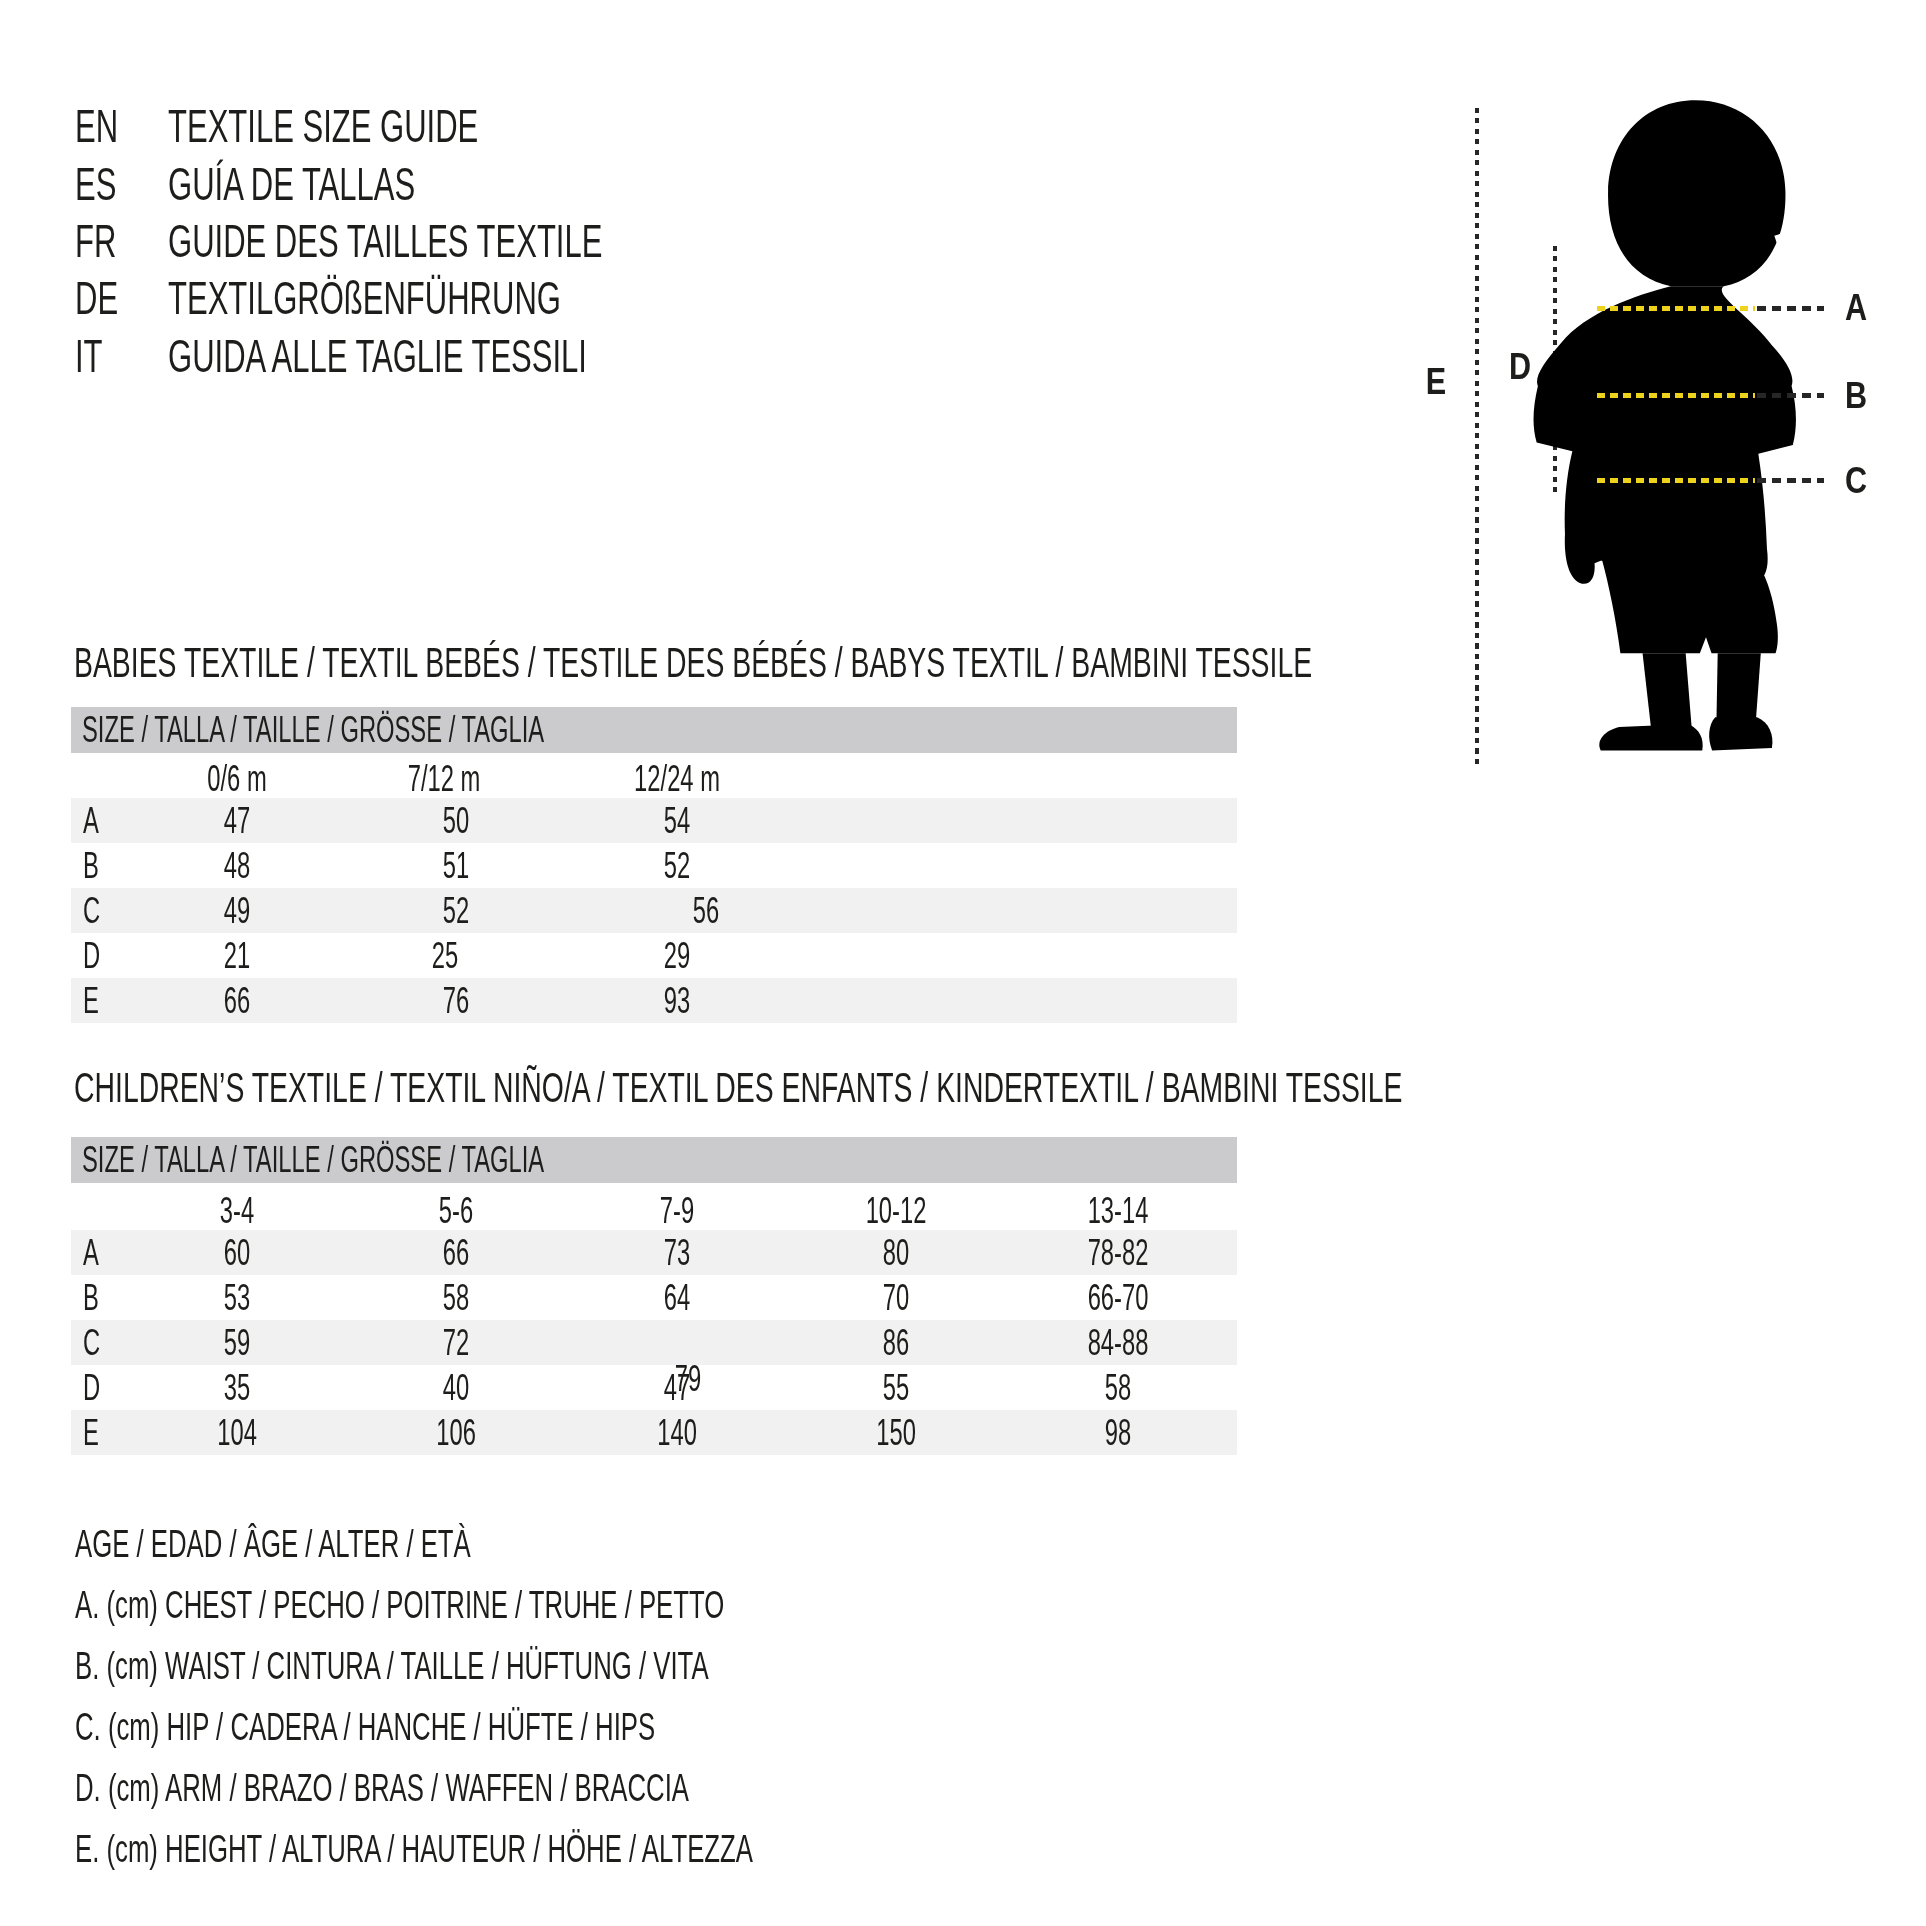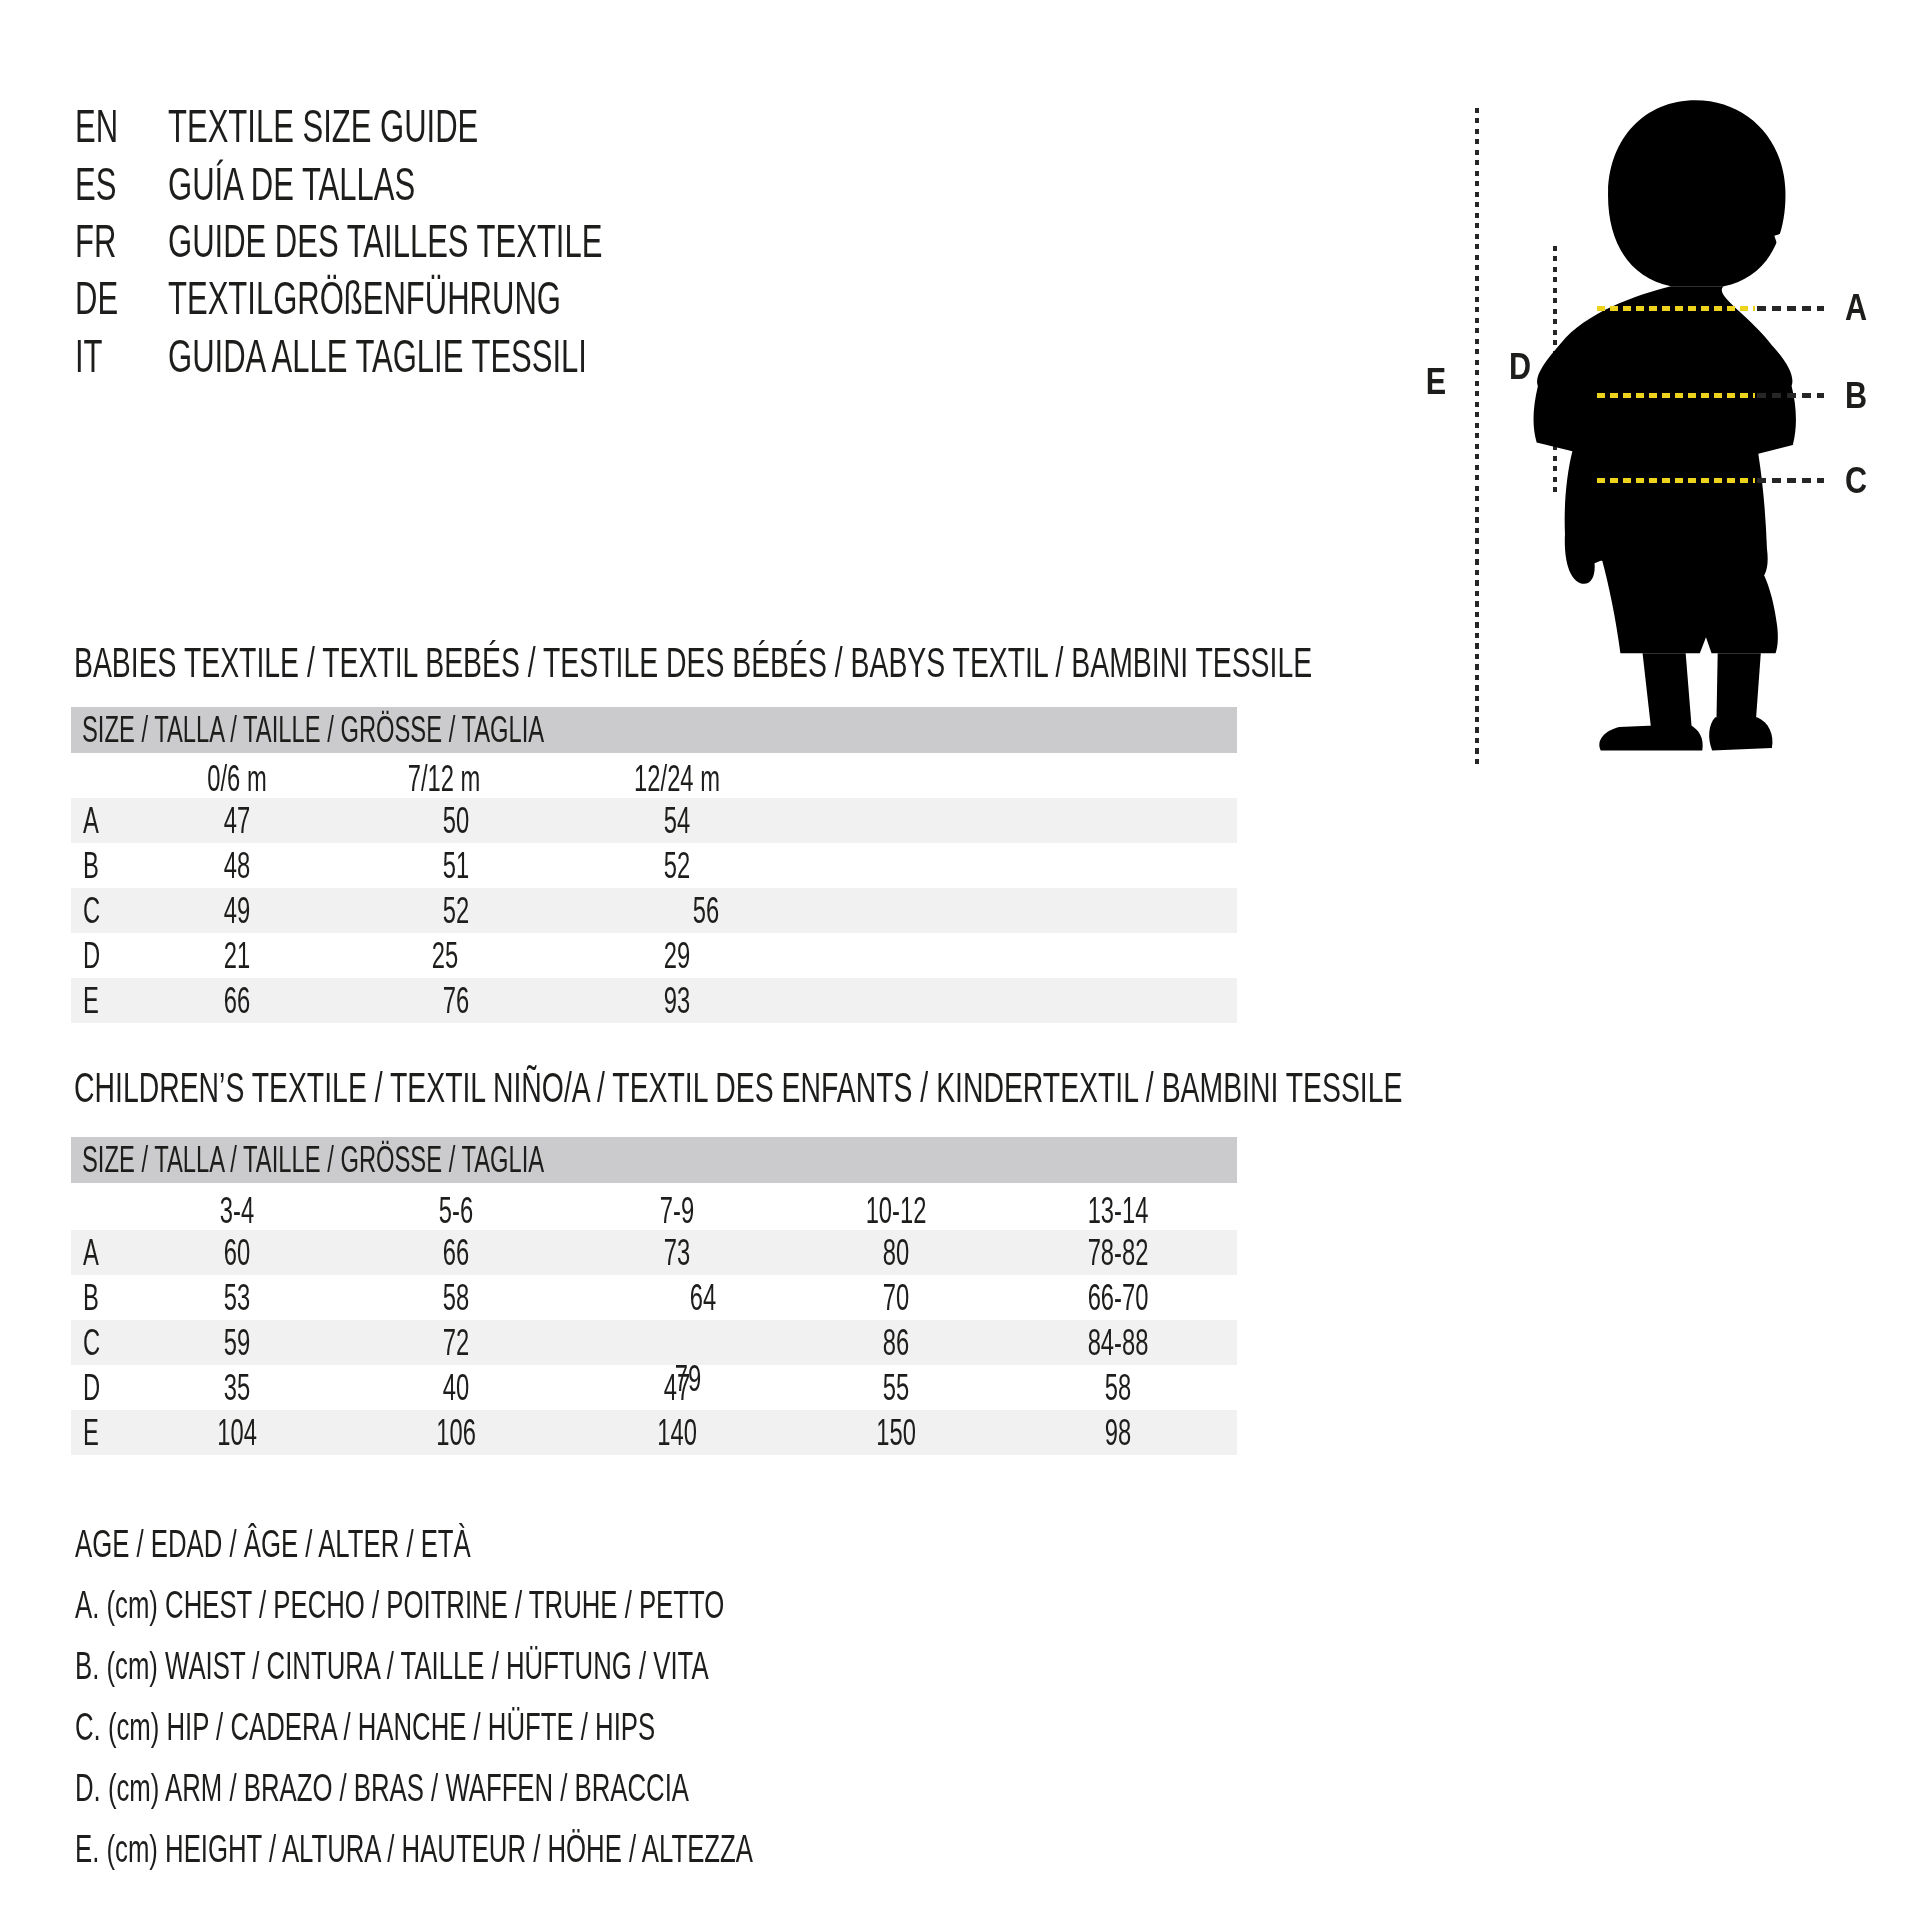--- a/index.html
+++ b/index.html
@@ -216,21 +216,21 @@
         </div>
       </div>
       <div class="trow" style="top: 1275px;">
         <span class="rowletter"><span class="cx">B</span></span>
         <div class="tcell" style="left: 74px;">
           <span class="cxc">53</span>
         </div>
         <div class="tcell" style="left: 293px;">
           <span class="cxc">58</span>
         </div>
-        <div class="tcell" style="left: 540px;">
+        <div class="tcell" style="left: 514px;">
           <span class="cxc">64</span>
         </div>
         <div class="tcell" style="left: 733px;">
           <span class="cxc">70</span>
         </div>
         <div class="tcell" style="left: 955px;">
           <span class="cxc">66-70</span>
         </div>
       </div>
       <div class="trow" style="top: 1320px; background: rgb(241, 241, 241);">

